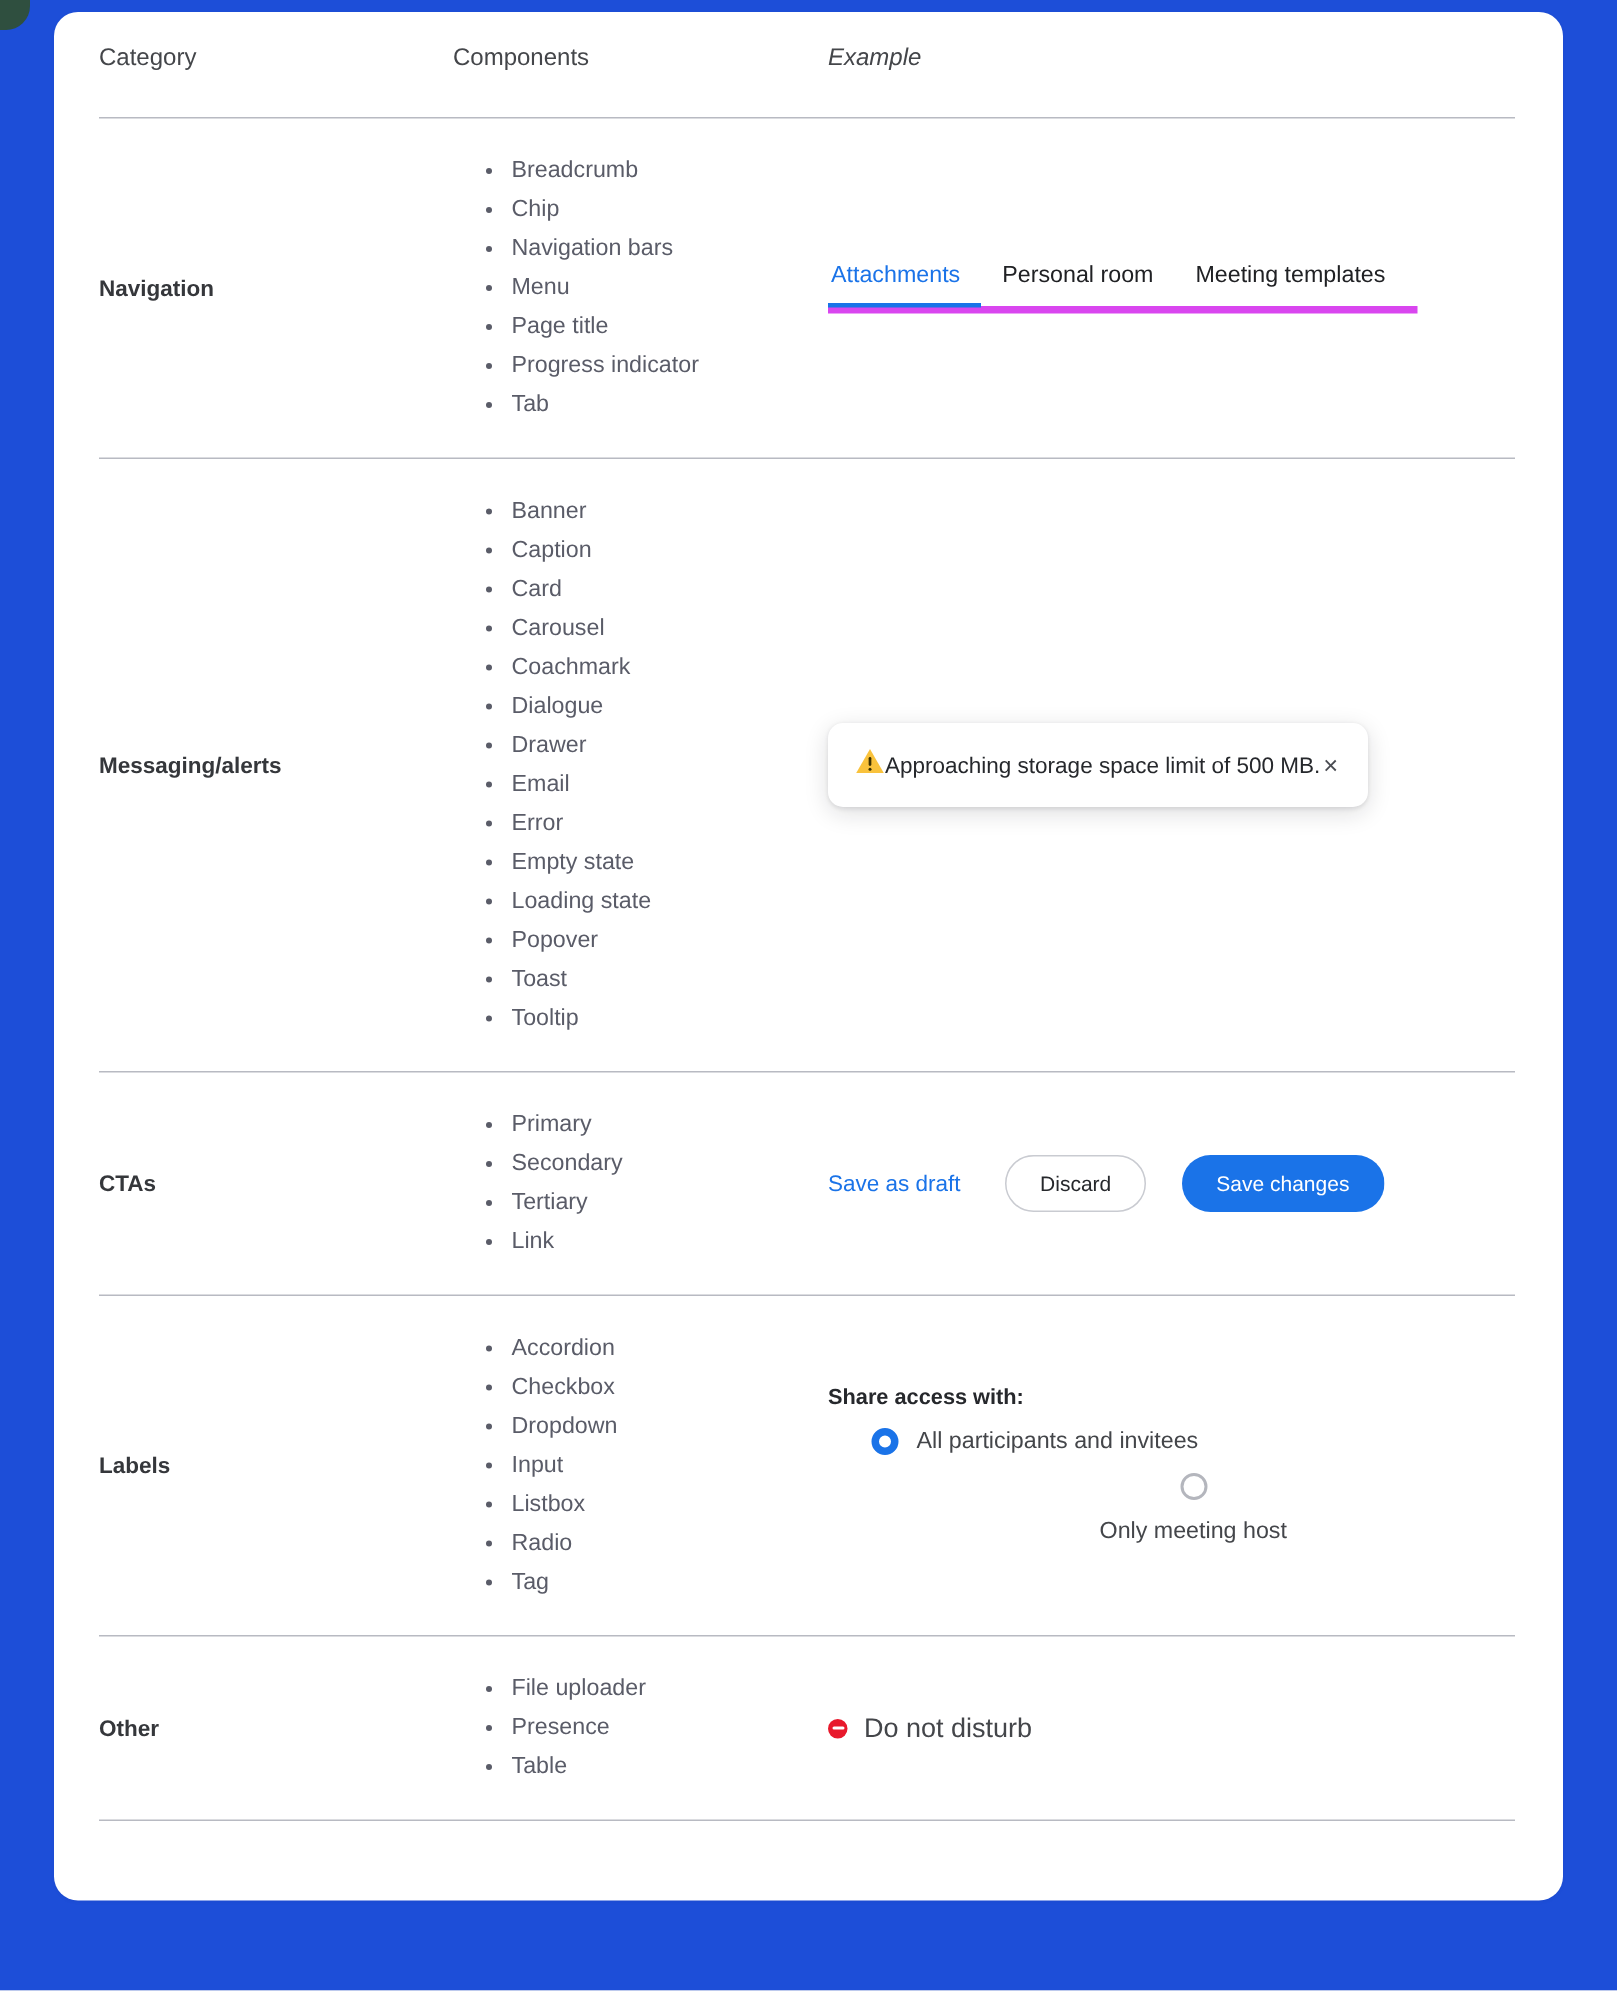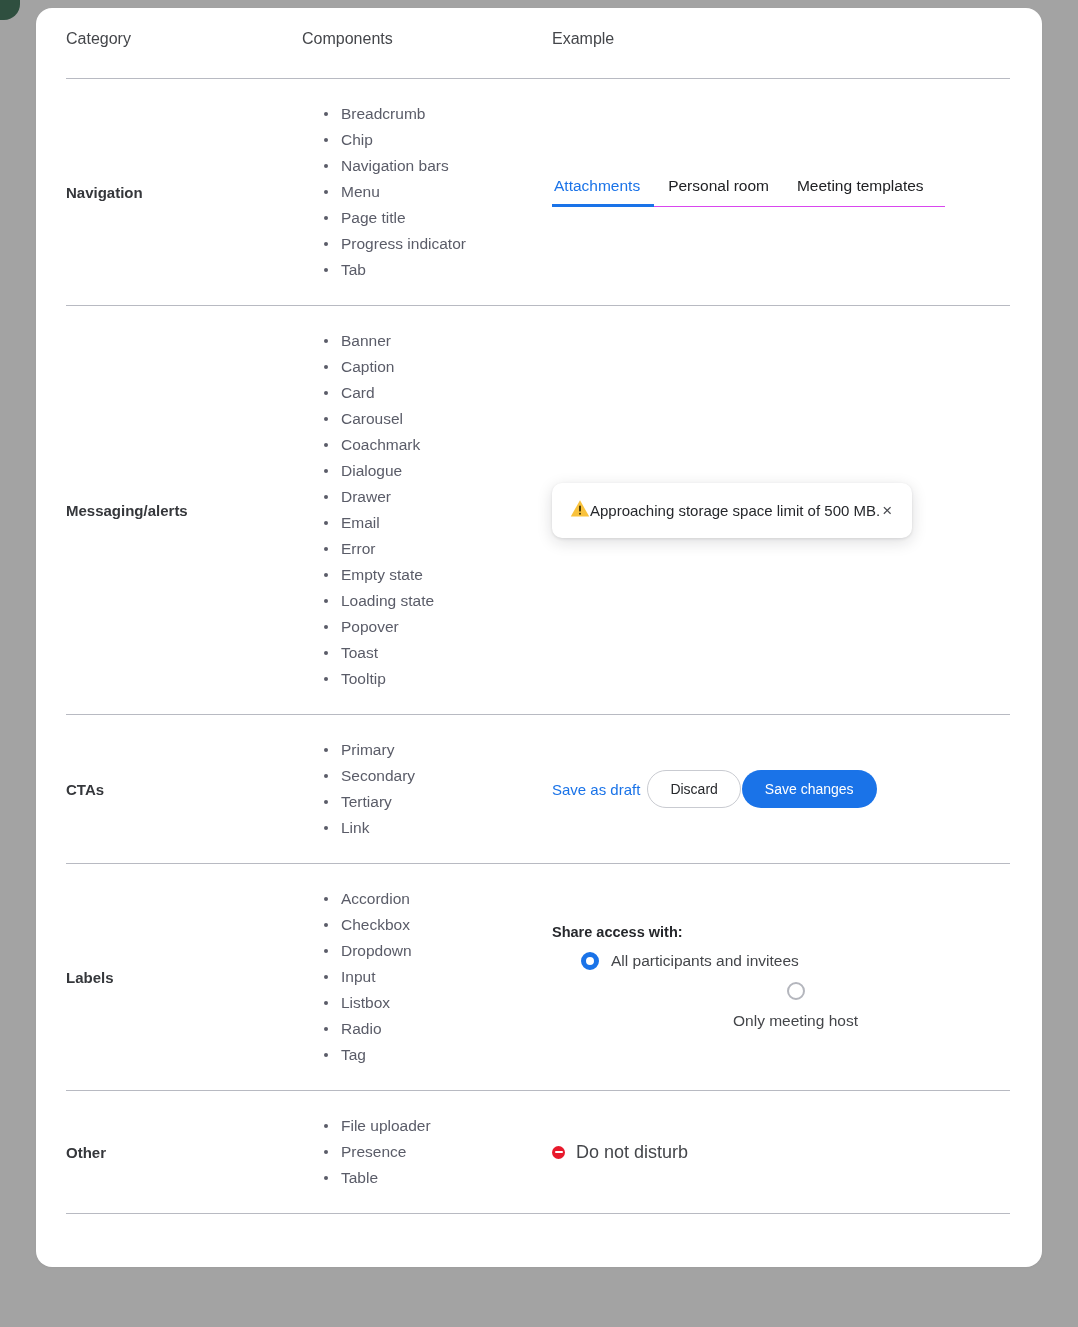--- a/index.html
+++ b/index.html
@@ -9,21 +9,21 @@
     height: 1327px;
     background: #f1f2f1;
     font-family: "Liberation Sans", sans-serif;
     -webkit-font-smoothing: antialiased;
   }
 
   #viewport {
     position: relative;
     width: 1078px;
     height: 1327px;
-    background: #a3a3a3;
+    background: #1d4ed8;
     overflow: hidden;
   }
 
   
   .corner-artifact {
     position: absolute;
     top: -14px; left: -14px;
     width: 34px; height: 34px;
     background: #2f4f3f;
     border-bottom-right-radius: 16px;
@@ -58,21 +58,21 @@
     padding: 0 0 30px 0;
     vertical-align: top;
   }
 
   table.matrix thead tr {
     border-bottom: 1px solid #b8bac2;
   }
 
   th.col-category  { width: 236px; }
   th.col-components{ width: 250px; }
-  th.col-example   { width: 458px; }
+  th.col-example   { width: 458px; font-style: italic; }
 
   table.matrix tbody tr {
     border-bottom: 1px solid #b8bac2;
   }
   table.matrix tbody tr:last-child {
     border-bottom: 1px solid #b8bac2;
   }
 
   table.matrix td {
     vertical-align: middle;
@@ -107,21 +107,21 @@
     border-radius: 50%;
     background: #5a5c68;
   }
 
   td.example-cell { position: relative; }
 
   
   .tabs {
     display: flex;
     align-items: center;
-    border-bottom: 1px solid #d946ef;
+    border-bottom: 5px solid #d946ef;
     width: 393px;
   }
   .tab {
     font-size: 15.5px;
     color: #202124;
     padding: 0 14px 9px 14px;
     cursor: pointer;
     white-space: nowrap;
     border-bottom: 3px solid transparent;
     margin-bottom: -1px;
@@ -154,21 +154,21 @@
     line-height: 1;
     cursor: pointer;
     padding: 0 2px;
   }
   .warn-tri { flex: 0 0 auto; }
 
   
   .cta-row {
     display: flex;
     align-items: center;
-    gap: 1px;
+    gap: 24px;
   }
   .cta-link {
     font-size: 15px;
     color: #1a73e8;
     cursor: pointer;
     margin-right: 6px;
   }
   .btn {
     font-family: "Liberation Sans", sans-serif;
     font-size: 14px;

